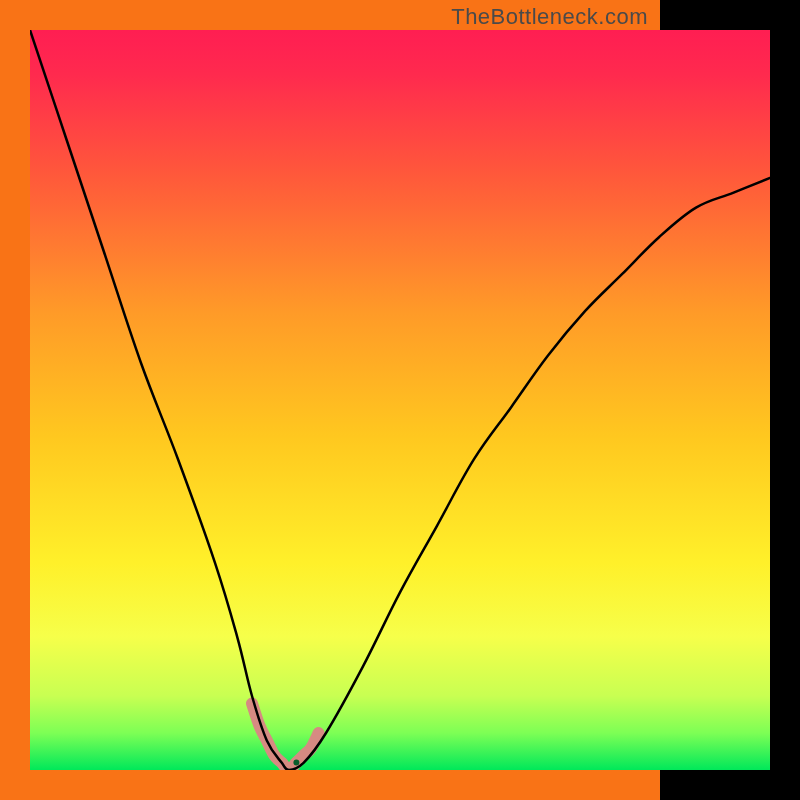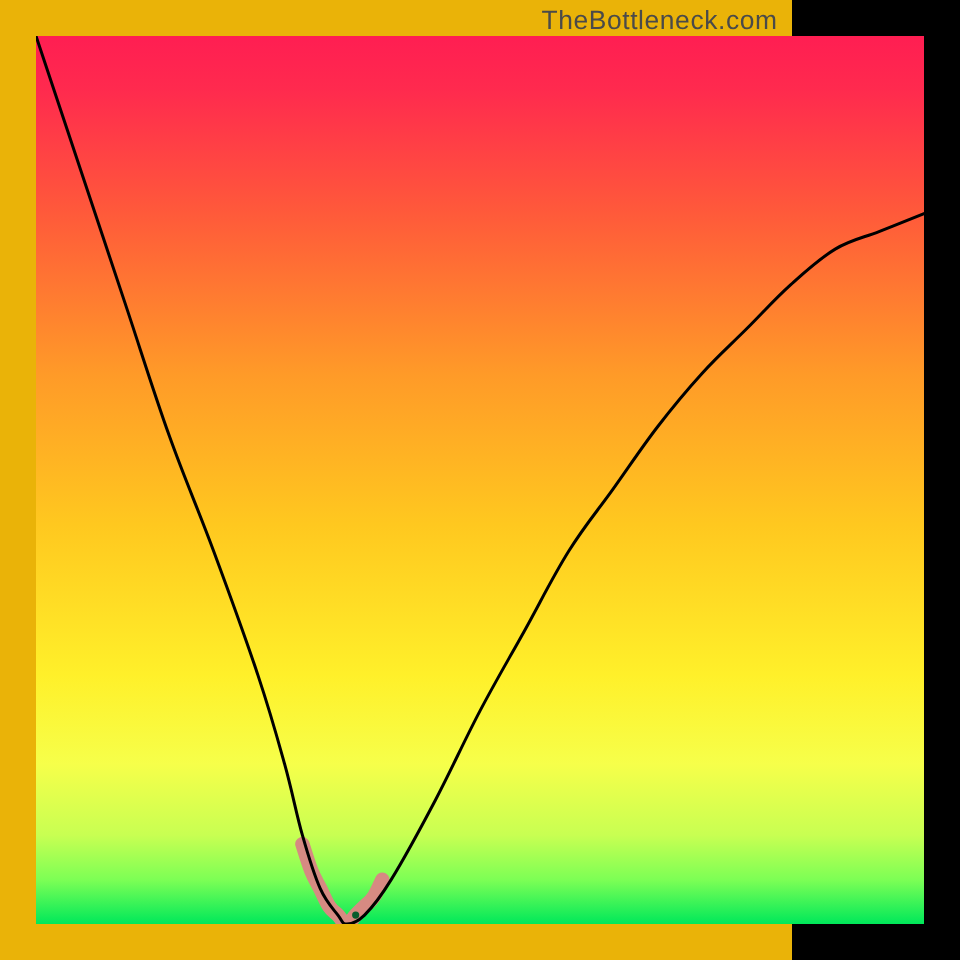--- a/index.html
+++ b/index.html
@@ -8,21 +8,21 @@
     width: 800px;
     height: 800px;
     overflow: hidden;
     background: #000;
     font-family: Arial, Helvetica, sans-serif;
   }
   .outer {
     position: relative;
     width: 660px;
     height: 800px;
-    background: #eab308;
+    background: #f97316;
   }
   .watermark {
     position: absolute;
     top: 4px;
     right: 12px;
     color: #4a4a4a;
     font-size: 22px;
     font-weight: normal;
     letter-spacing: 0.5px;
     z-index: 10;

